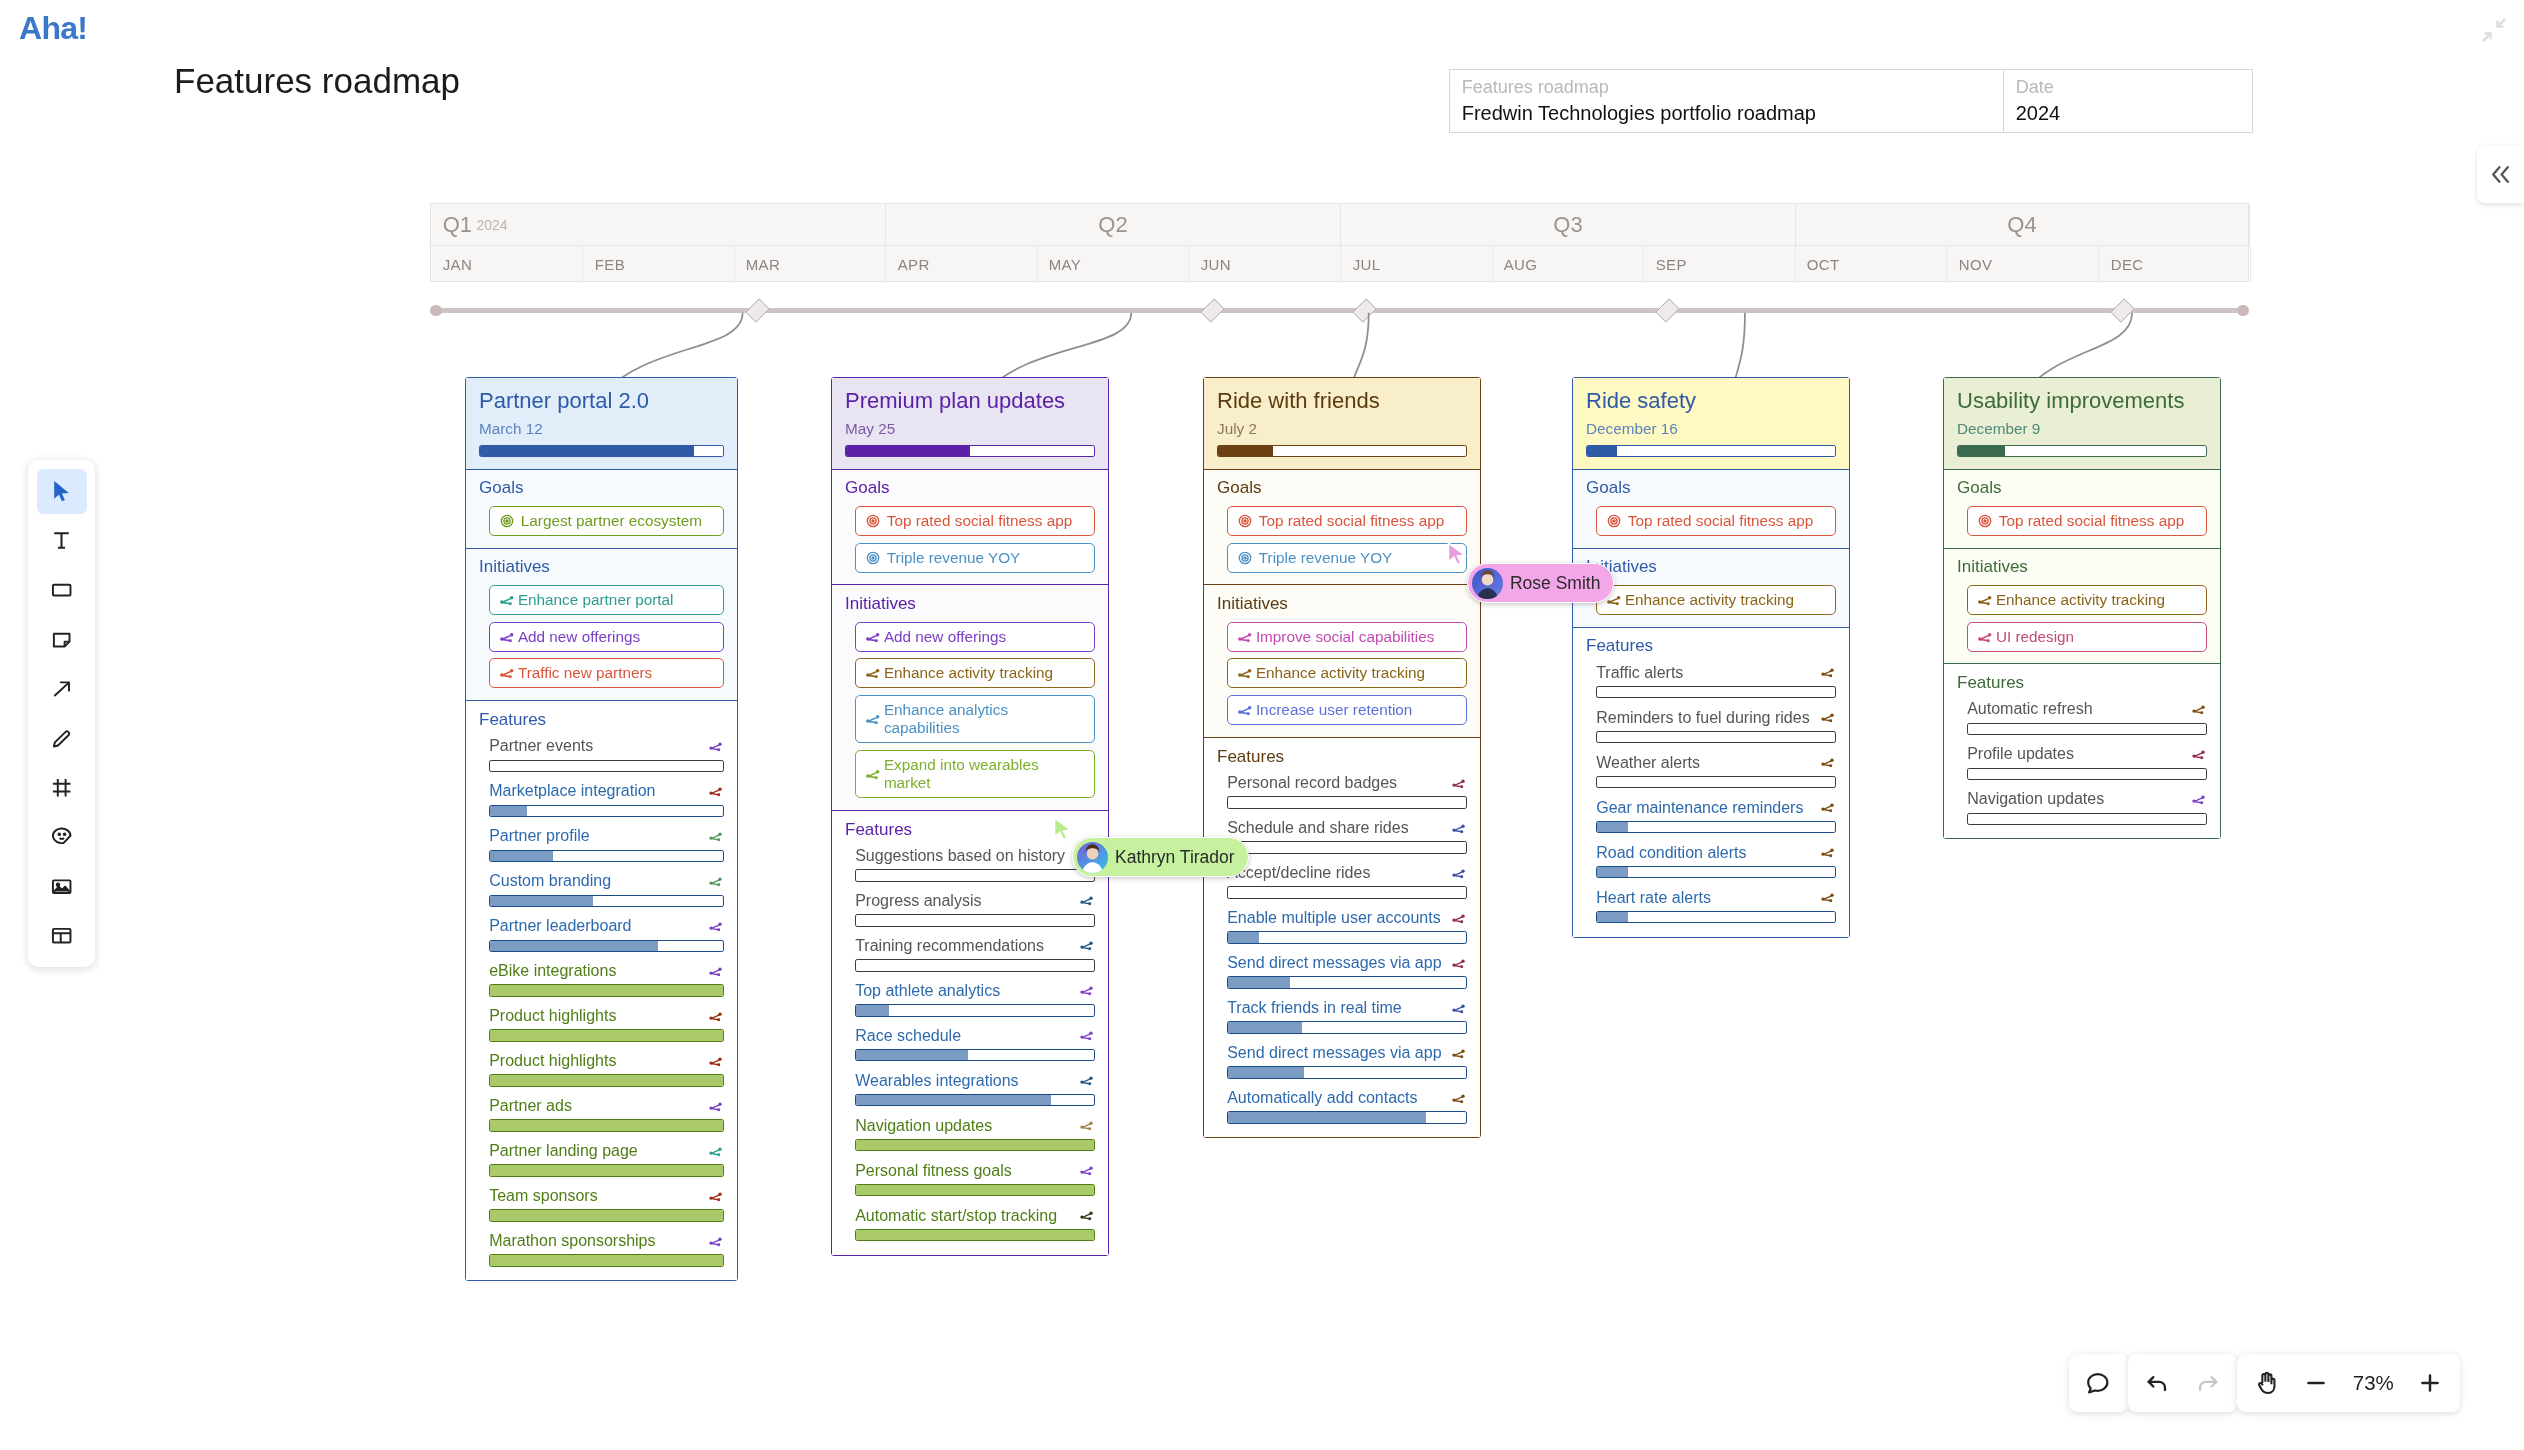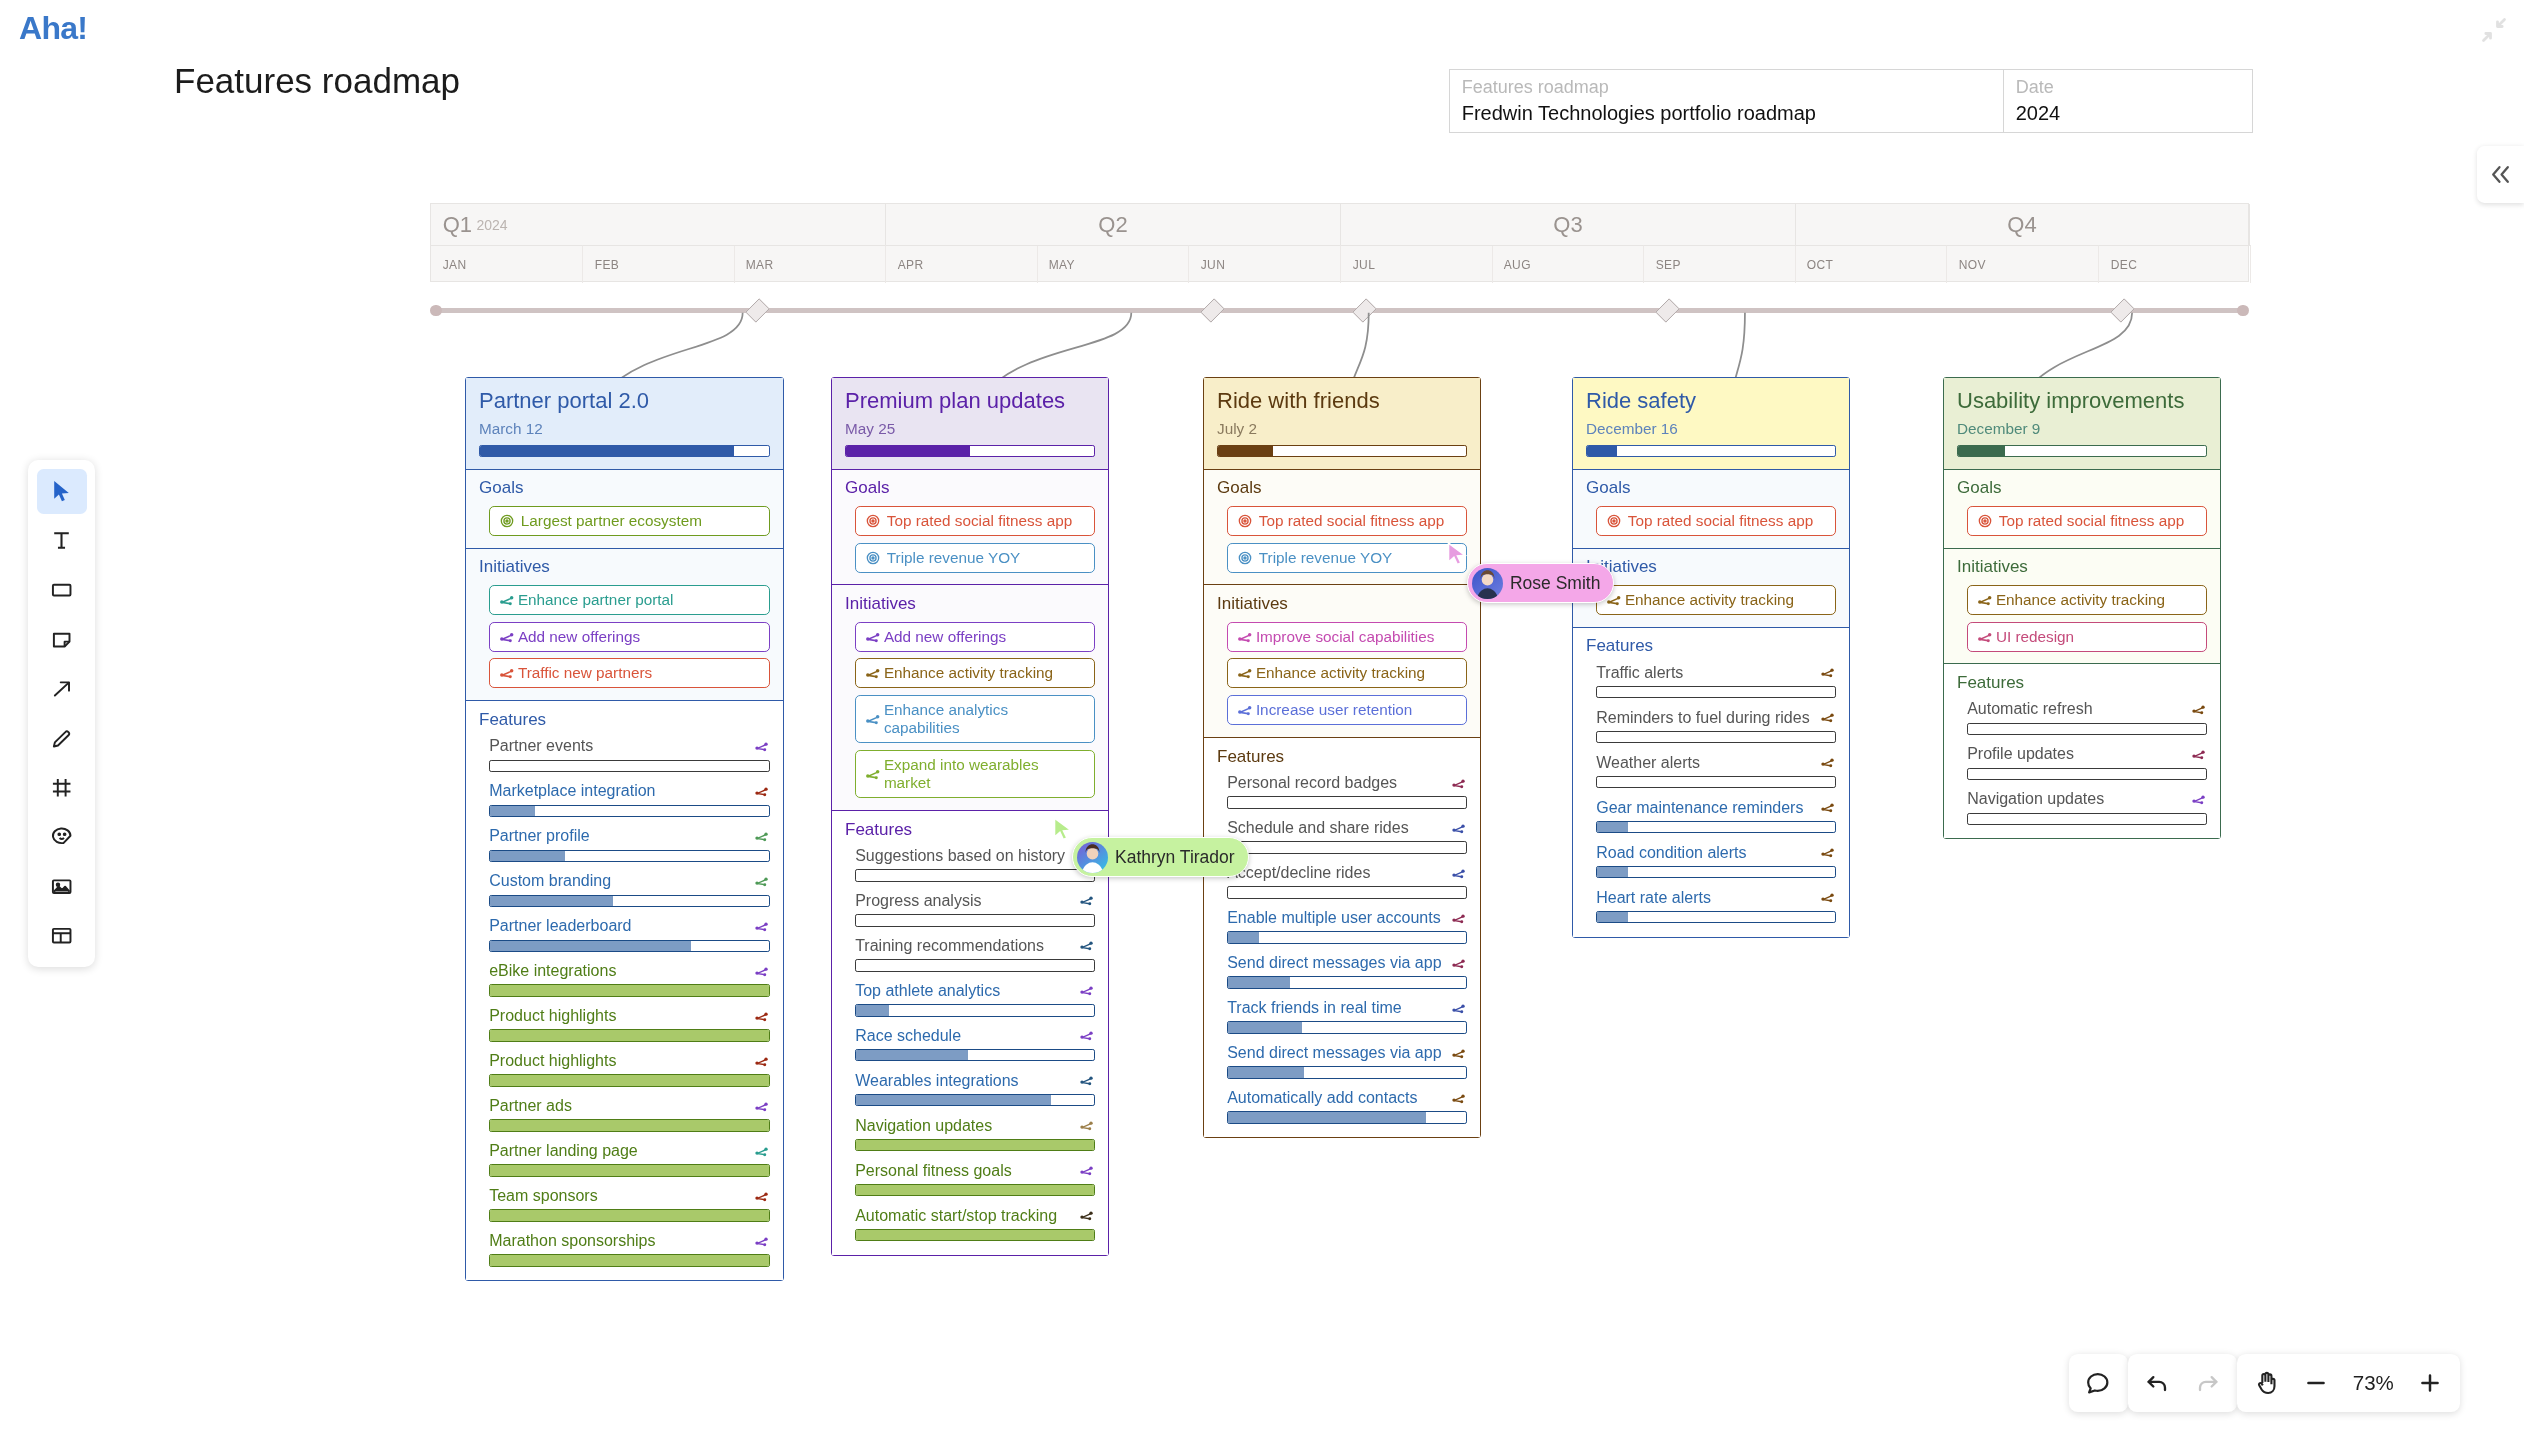--- a/index.html
+++ b/index.html
@@ -35,21 +35,21 @@
   
   .tl { position:absolute; left:430px; top:203px; width:1819px; height:79px;
     background:#f7f6f5; border:0.7px solid #e7e5e3; }
   .tl-q { position:absolute; top:0; height:41px; border-right:0.7px solid #e7e5e3;
     display:flex; align-items:center; padding-left:11.7px; }
   .tl-q:last-child { border-right:none; }
   .tl-q .lbl { font-size:22px; color:#9a938f; }
   .tl-q .yr { font-size:14px; color:#bbb4b0; margin-left:4.4px; }
   .tl-m { position:absolute; top:41px; height:38px; border-right:0.7px solid #ece9e7;
     border-top:0.7px solid #e7e5e3; display:flex; align-items:center; padding-left:11.7px; }
-  .tl-m span { font-size:12px; color:#8c8582; letter-spacing:0.4px; }
+  .tl-m span { font-size:15px; color:#8c8582; letter-spacing:0.4px; }
 
   .axis { position:absolute; left:430px; top:298px; width:1819px; height:25px; }
   .axis-line { position:absolute; left:5.8px; top:10.2px; width:1807px; height:4.4px; background:#cfc3c3; }
   .axis-cap { position:absolute; top:6.6px; width:11.7px; height:11.7px; border-radius:50%; background:#cbb9b9; }
   .diamond { position:absolute; top:0px; width:19px; height:25px; background:#eeeaea;
     border:1.1px solid #a49b9b; transform:rotate(45deg) scale(.78); }
 
   
   .conn { position:absolute; left:430px; top:307px; width:1819px; height:102px; pointer-events:none; }
 
@@ -254,21 +254,21 @@
   <g fill="#8e8e8e">
     <path d="M238 126 l-9 -12 l18 -1 z"></path>
     <path d="M760 126 l-9 -12 l18 -1 z"></path>
     <path d="M1258 126 l-8 -13 l16 -2 z"></path>
     <path d="M1782 126 l-8 -13 l16 -2 z"></path>
     <path d="M2182 126 l-9 -12 l18 -1 z"></path>
   </g>
 </svg>
 
 <div id="cards">
-    <div class="card" style="left: 465px; top: 377px; width: 319px; border: 1.8px solid rgb(47, 90, 168);">
+    <div class="card" style="left: 465px; top: 377px; width: 273px; border: 1.8px solid rgb(47, 90, 168);">
       <div class="card-head" style="background:#e2edfa;">
         <div class="card-title" style="color:#2f5aa8;">Partner portal 2.0</div>
         <div class="card-date" style="color:#5d83bb;">March 12</div>
         <div class="progress" style="border-color:#2f5aa8;">
           <i style="width:88%;background:#2f5aa8;"></i>
         </div>
       </div>
       <div class="sect" style="border-top-color:#2f5aa8;background:#f7fafd;">
         <h4 style="color:#2f5aa8;">Goals</h4>
         <div class="chip" style="border-color:#6f9b1f;color:#6f9b1f;">

